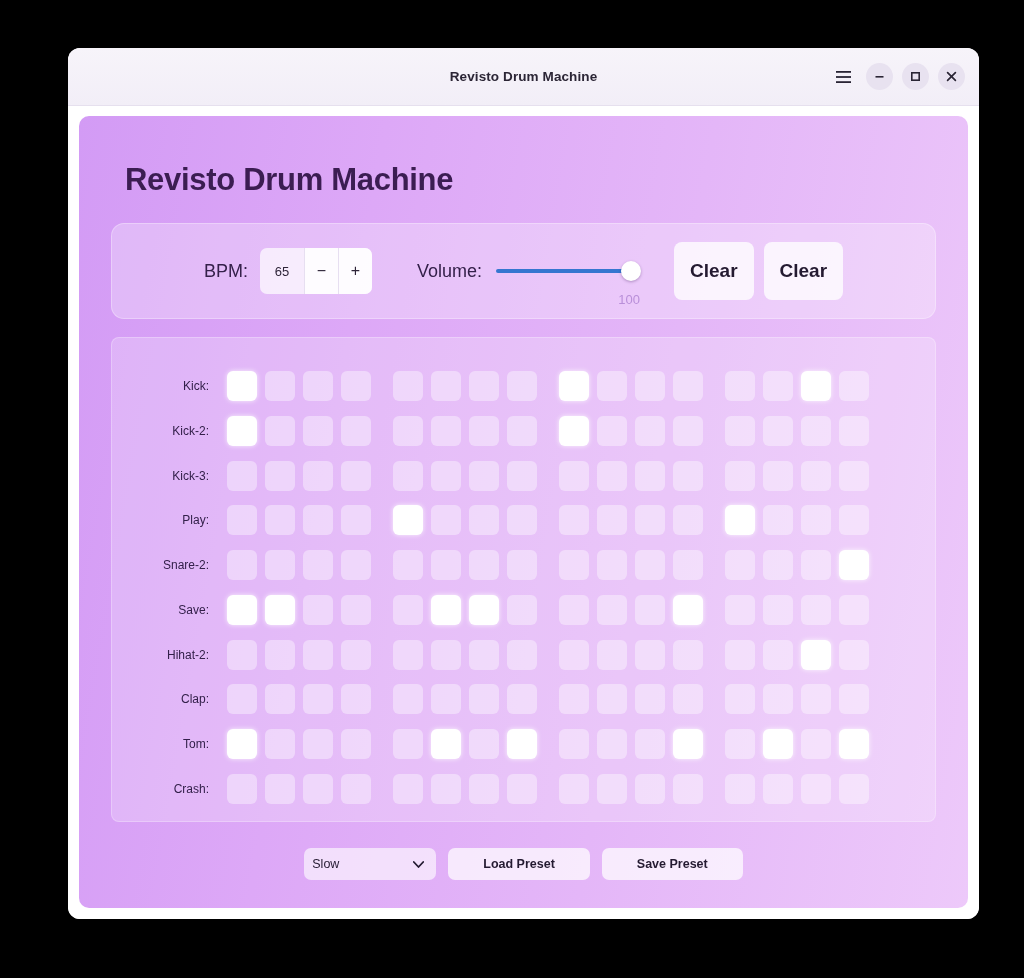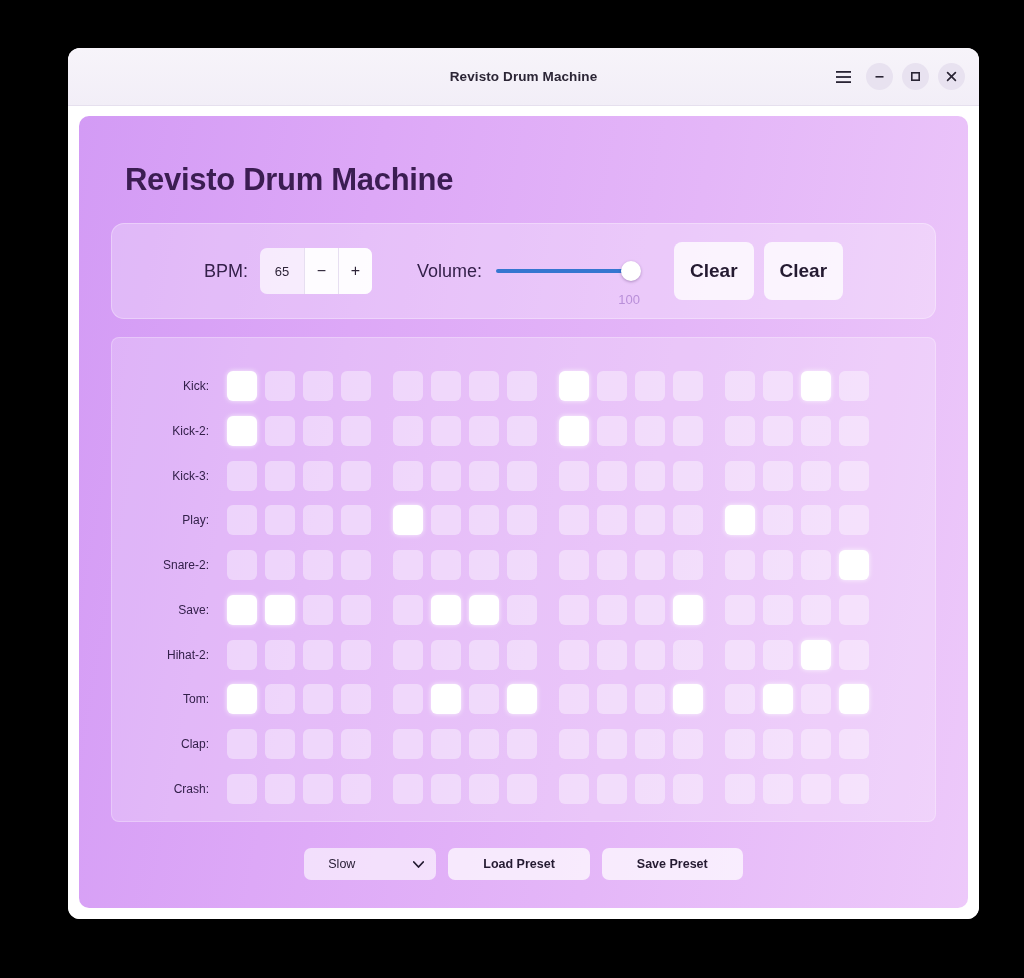--- a/index.html
+++ b/index.html
@@ -234,21 +234,21 @@
     gap: 12px;
   }
   #preset-select {
     position: relative;
     width: 132px;
     height: 32px;
     border-radius: 7px;
     background: rgba(255,255,255,0.62);
     display: flex;
     align-items: center;
-    padding: 0 24px;
+    padding: 0 8px;
     font-size: 12.5px;
     color: #241a31;
     cursor: pointer;
   }
   #select-caret {
     position: absolute;
     right: 12px;
     top: 50%;
     transform: translateY(-50%);
     color: #241a31;
@@ -530,20 +530,49 @@
               </div>
               <div class="seq-group">
                 <button class="step"></button>
                 <button class="step"></button>
                 <button class="step on"></button>
                 <button class="step"></button>
               </div>
             </div>
           </div>
           <div class="seq-row">
+            <div class="seq-label">Clap:</div>
+            <div class="seq-groups">
+              <div class="seq-group">
+                <button class="step"></button>
+                <button class="step"></button>
+                <button class="step"></button>
+                <button class="step"></button>
+              </div>
+              <div class="seq-group">
+                <button class="step"></button>
+                <button class="step"></button>
+                <button class="step"></button>
+                <button class="step"></button>
+              </div>
+              <div class="seq-group">
+                <button class="step"></button>
+                <button class="step"></button>
+                <button class="step"></button>
+                <button class="step"></button>
+              </div>
+              <div class="seq-group">
+                <button class="step"></button>
+                <button class="step"></button>
+                <button class="step"></button>
+                <button class="step"></button>
+              </div>
+            </div>
+          </div>
+          <div class="seq-row">
             <div class="seq-label">Tom:</div>
             <div class="seq-groups">
               <div class="seq-group">
                 <button class="step on"></button>
                 <button class="step"></button>
                 <button class="step"></button>
                 <button class="step"></button>
               </div>
               <div class="seq-group">
                 <button class="step"></button>
@@ -555,49 +584,20 @@
                 <button class="step"></button>
                 <button class="step"></button>
                 <button class="step"></button>
                 <button class="step on"></button>
               </div>
               <div class="seq-group">
                 <button class="step"></button>
                 <button class="step on"></button>
                 <button class="step"></button>
                 <button class="step on"></button>
-              </div>
-            </div>
-          </div>
-          <div class="seq-row">
-            <div class="seq-label">Clap:</div>
-            <div class="seq-groups">
-              <div class="seq-group">
-                <button class="step"></button>
-                <button class="step"></button>
-                <button class="step"></button>
-                <button class="step"></button>
-              </div>
-              <div class="seq-group">
-                <button class="step"></button>
-                <button class="step"></button>
-                <button class="step"></button>
-                <button class="step"></button>
-              </div>
-              <div class="seq-group">
-                <button class="step"></button>
-                <button class="step"></button>
-                <button class="step"></button>
-                <button class="step"></button>
-              </div>
-              <div class="seq-group">
-                <button class="step"></button>
-                <button class="step"></button>
-                <button class="step"></button>
-                <button class="step"></button>
               </div>
             </div>
           </div>
           <div class="seq-row">
             <div class="seq-label">Crash:</div>
             <div class="seq-groups">
               <div class="seq-group">
                 <button class="step"></button>
                 <button class="step"></button>
                 <button class="step"></button>

